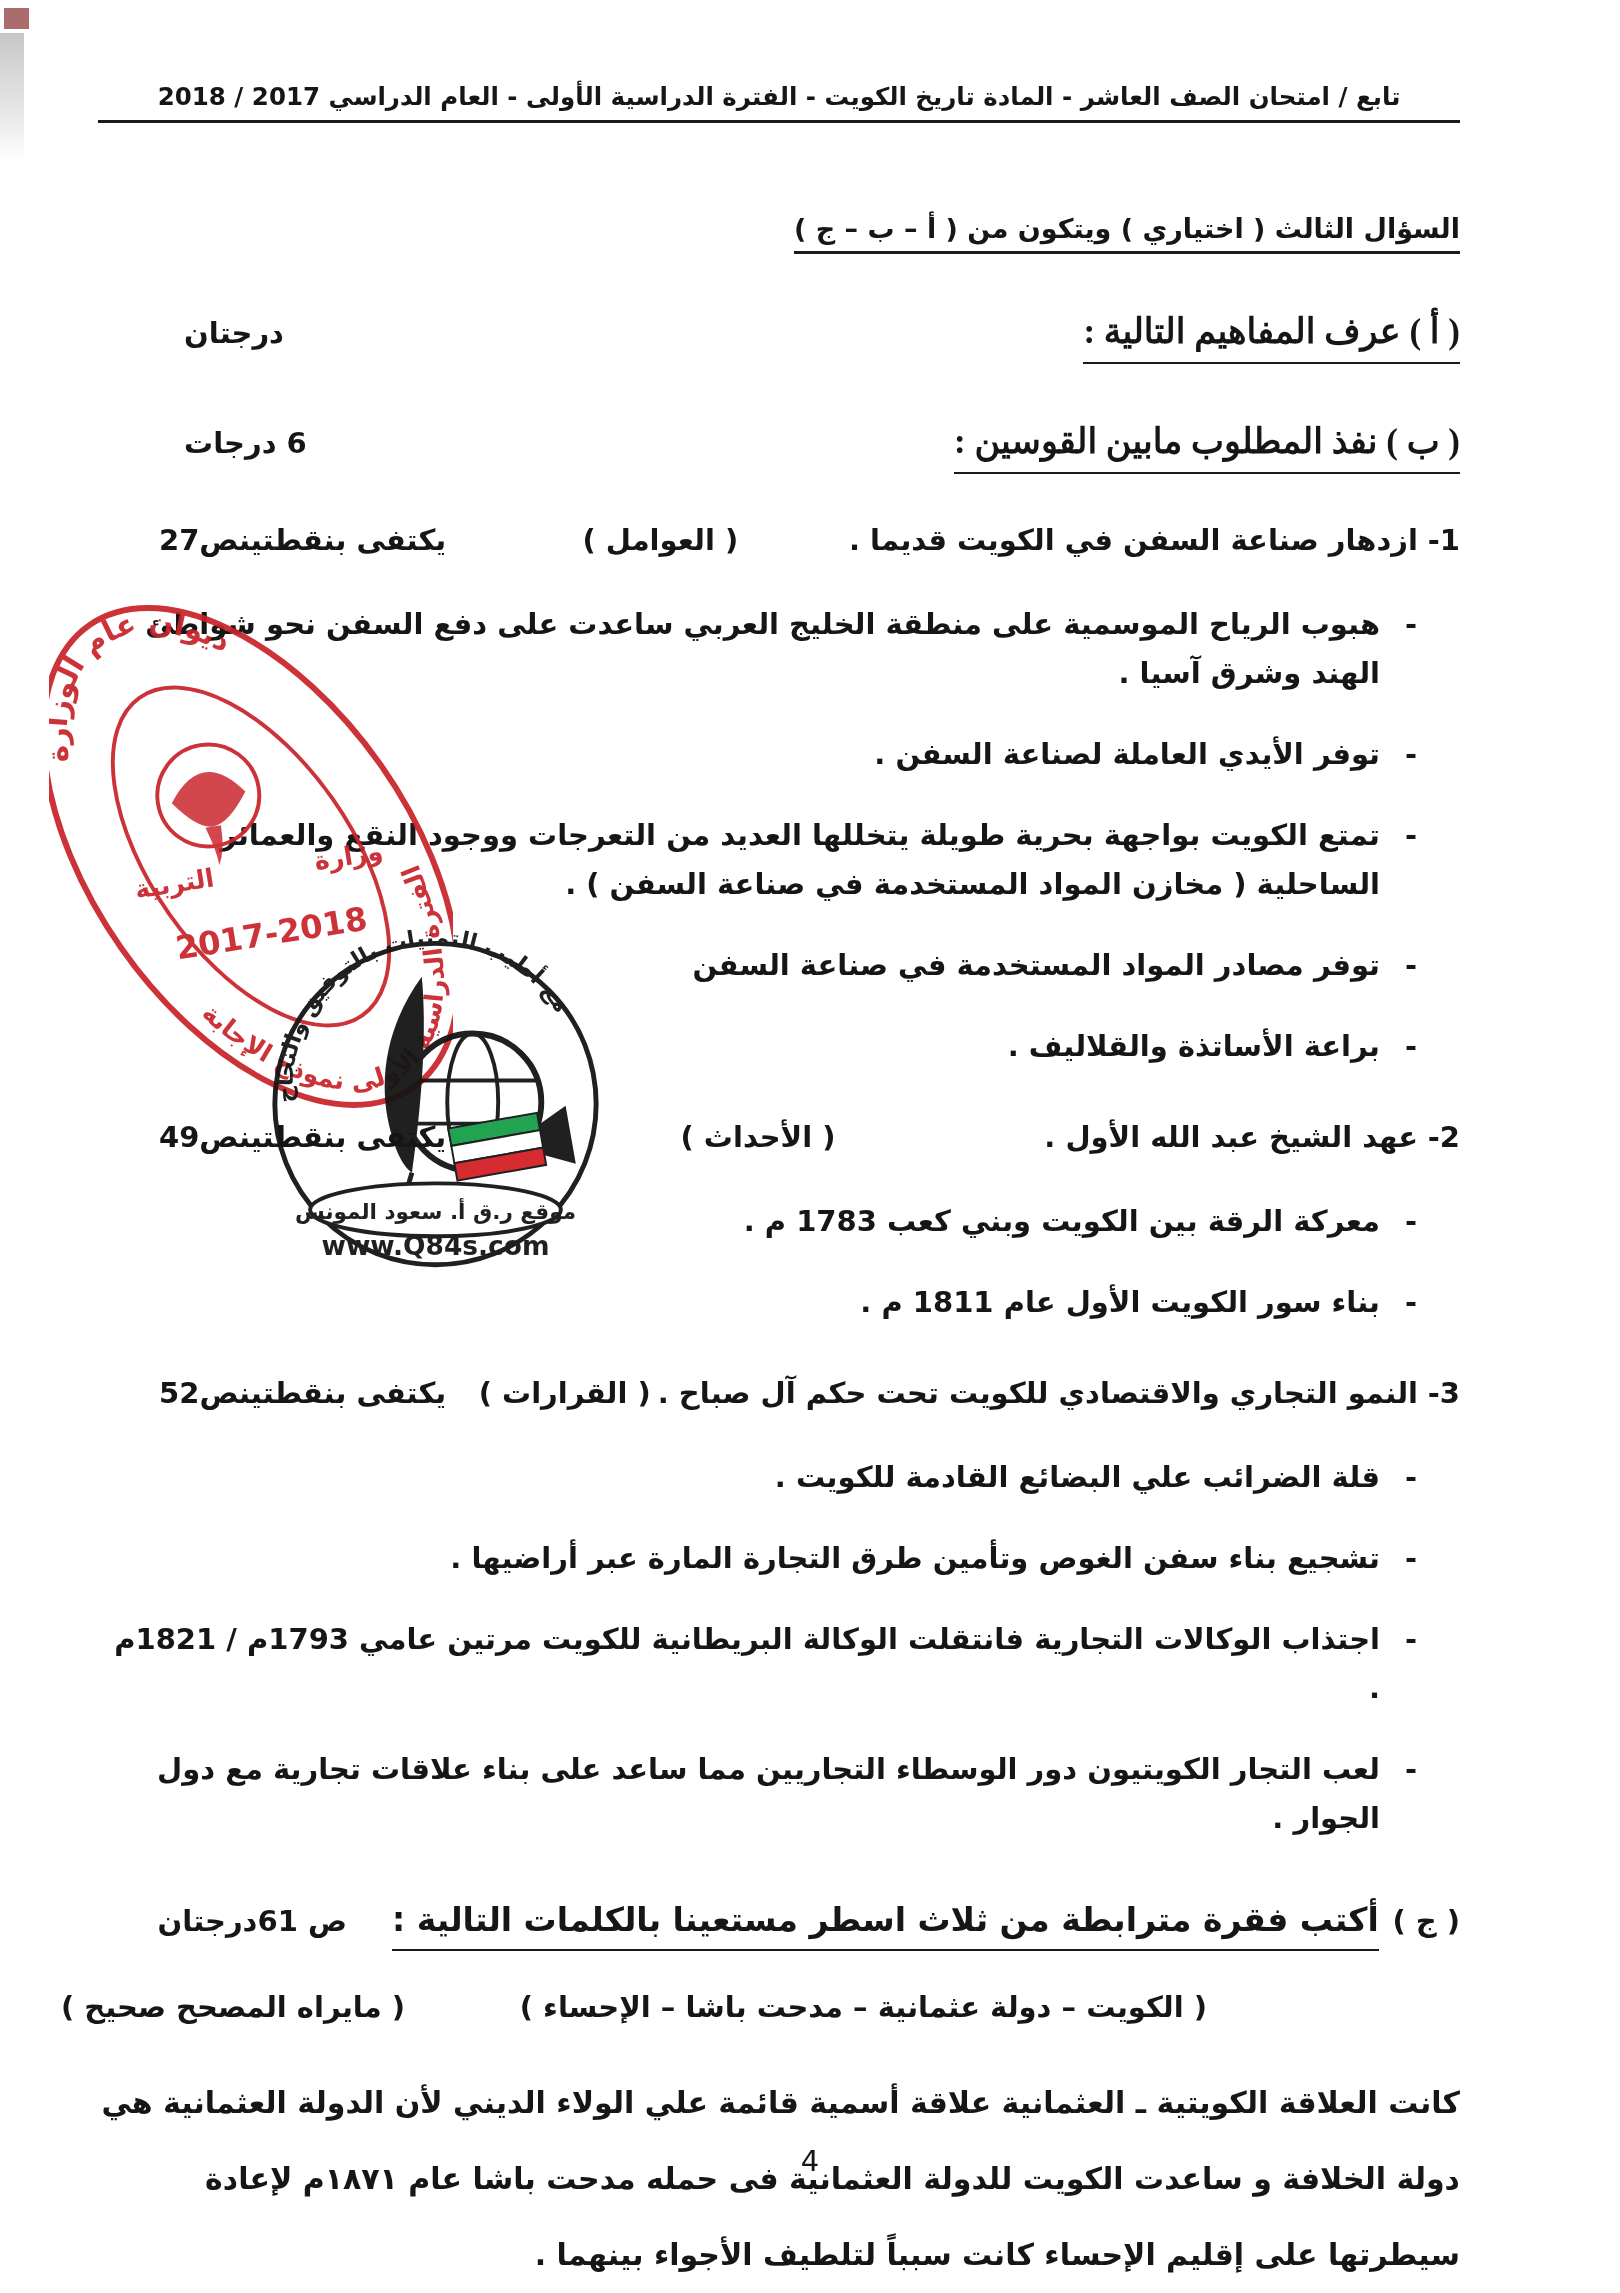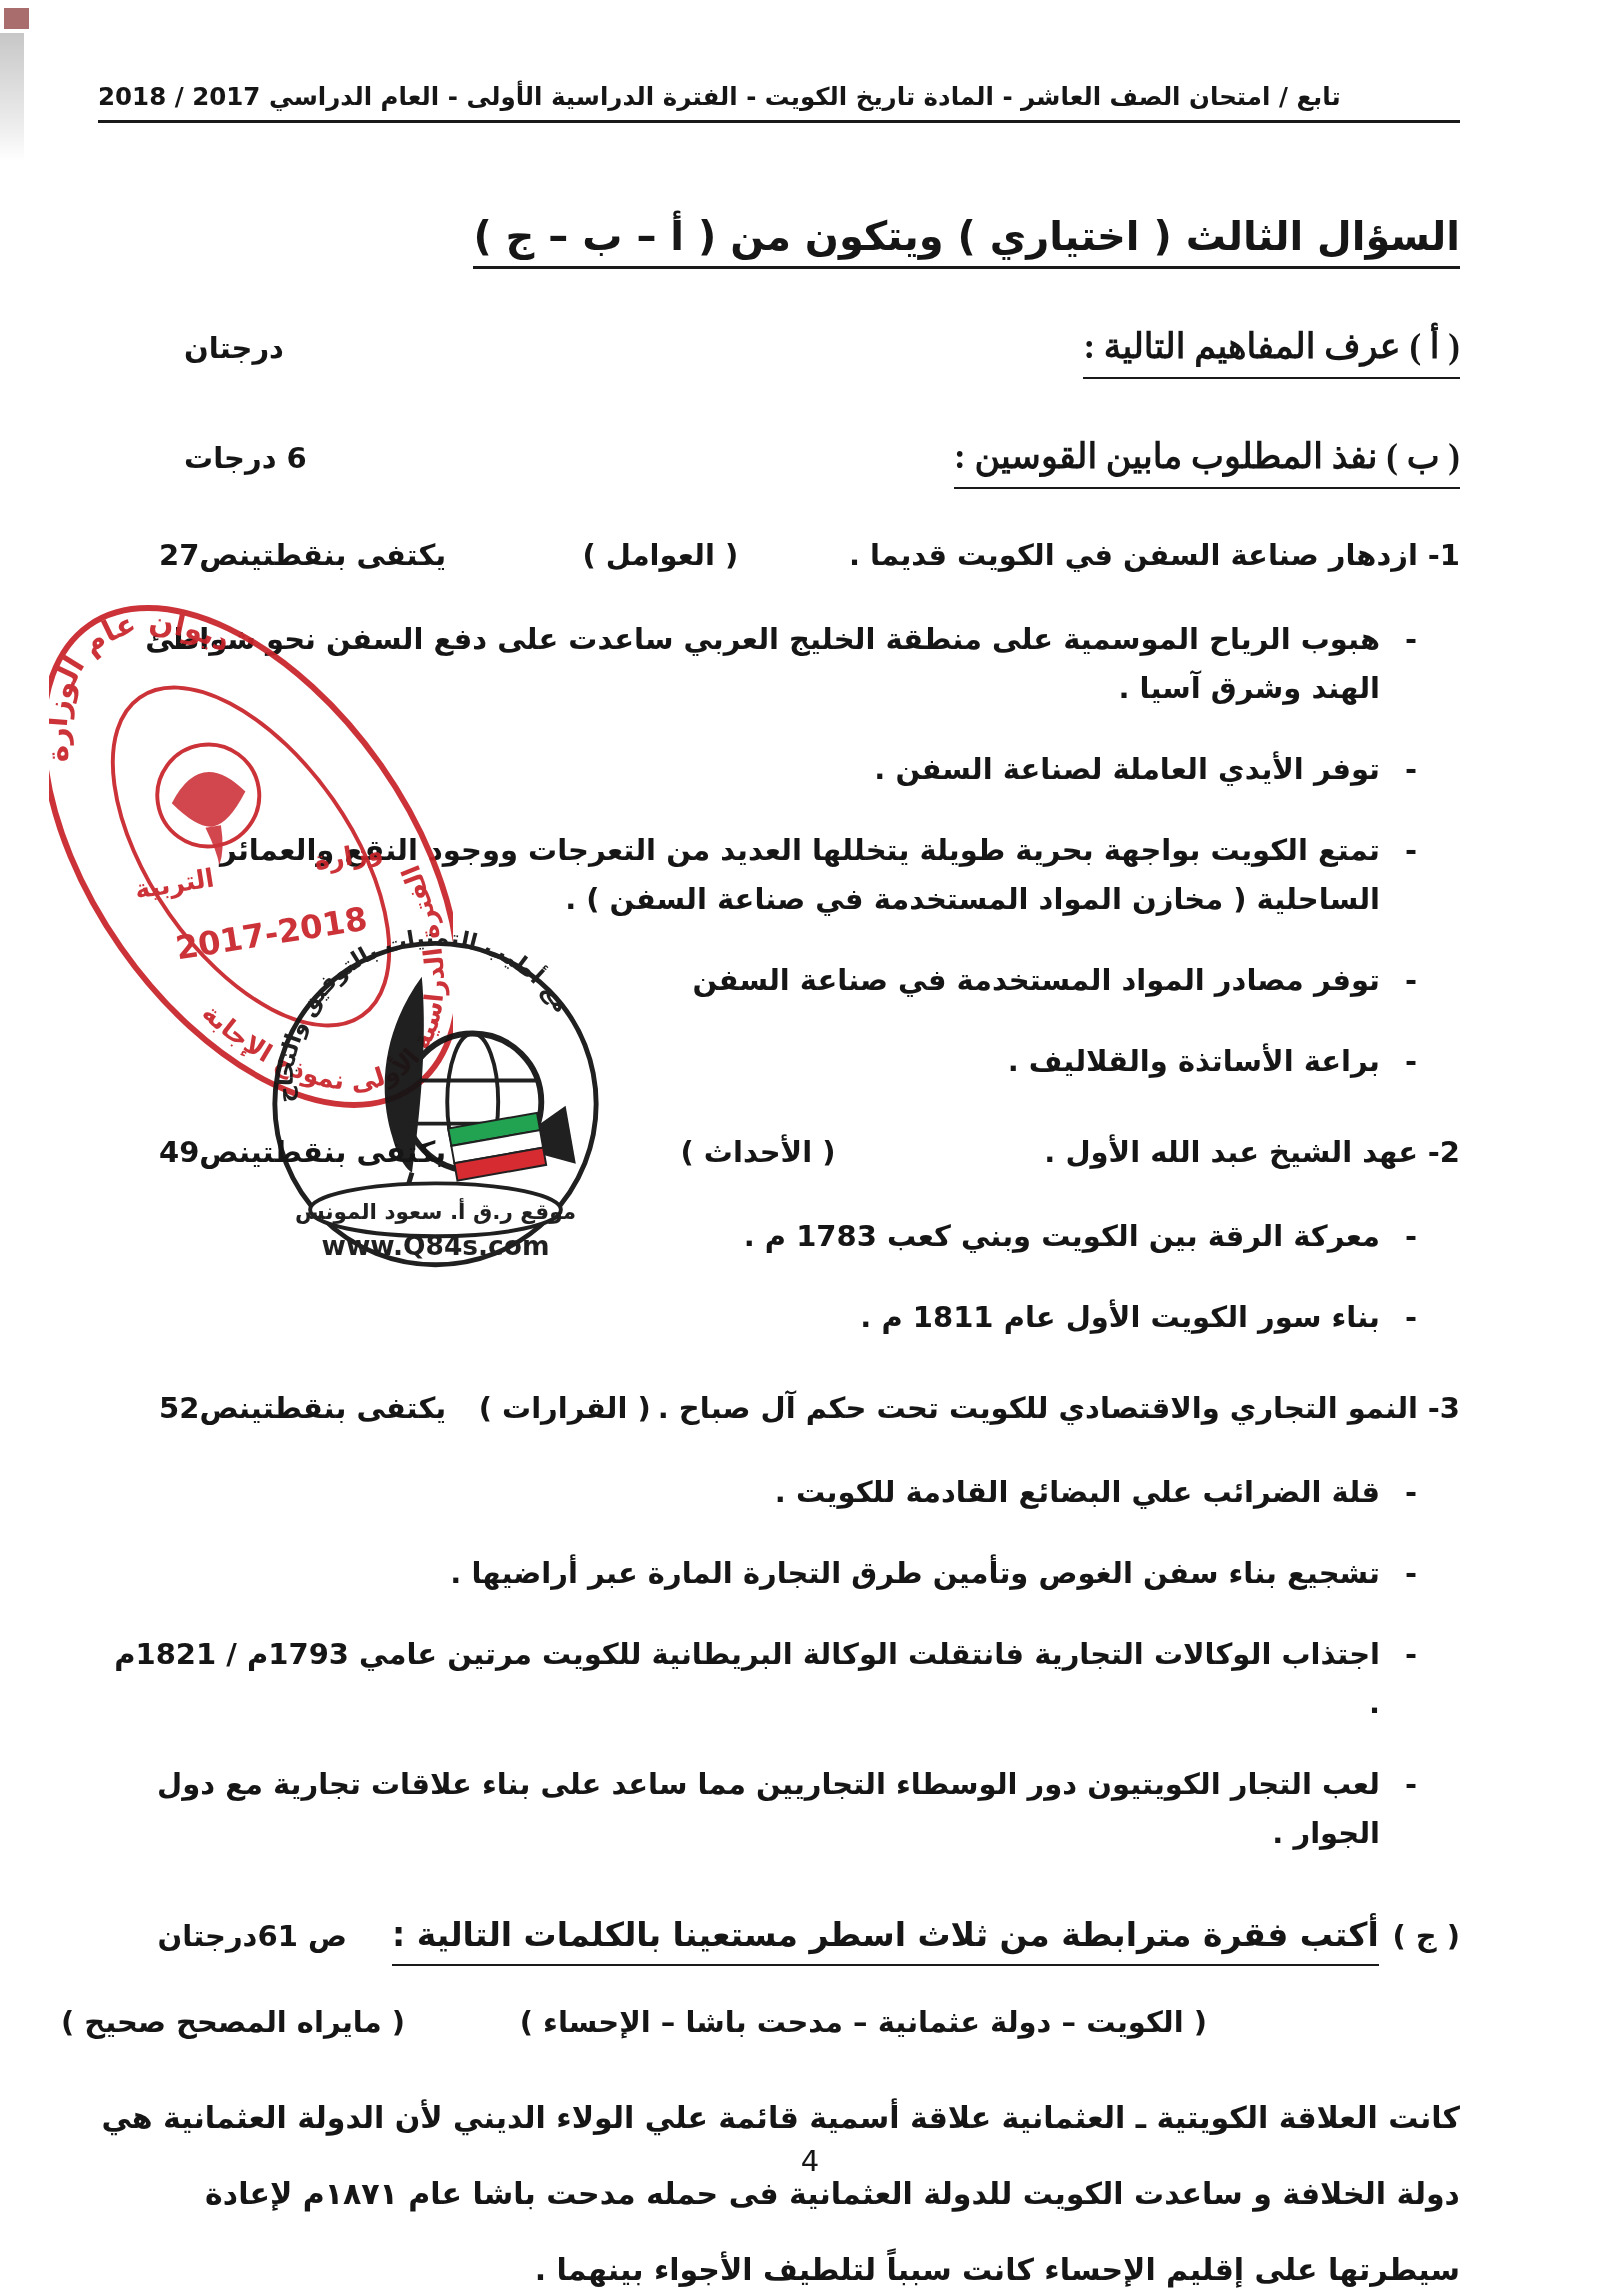--- a/index.html
+++ b/index.html
@@ -14,27 +14,27 @@
     direction:rtl;
     overflow:hidden;
   }
   .content{padding:82px 160px 0 98px;position:relative;z-index:1;}
 
   .doc-header{
     font-size:24.5px;
     letter-spacing:0.2px;
     border-bottom:3.9px solid #1a1a1a;
     padding-bottom:8.8px;
-    text-align:left;
+    text-align:center;
     white-space:nowrap;
   }
 
   .question-title{
     display:inline-block;
-    font-size:40px;
+    font-size:27px;
     border-bottom:3.9px solid #1a1a1a;
     padding-bottom:6.9px;
     margin-top:90px;
   }
 
   .row{display:flex;justify-content:space-between;align-items:baseline;}
   .sec-row{margin-top:57px;}
   .sec-head{
     display:inline-block;
     font-size:35px;

